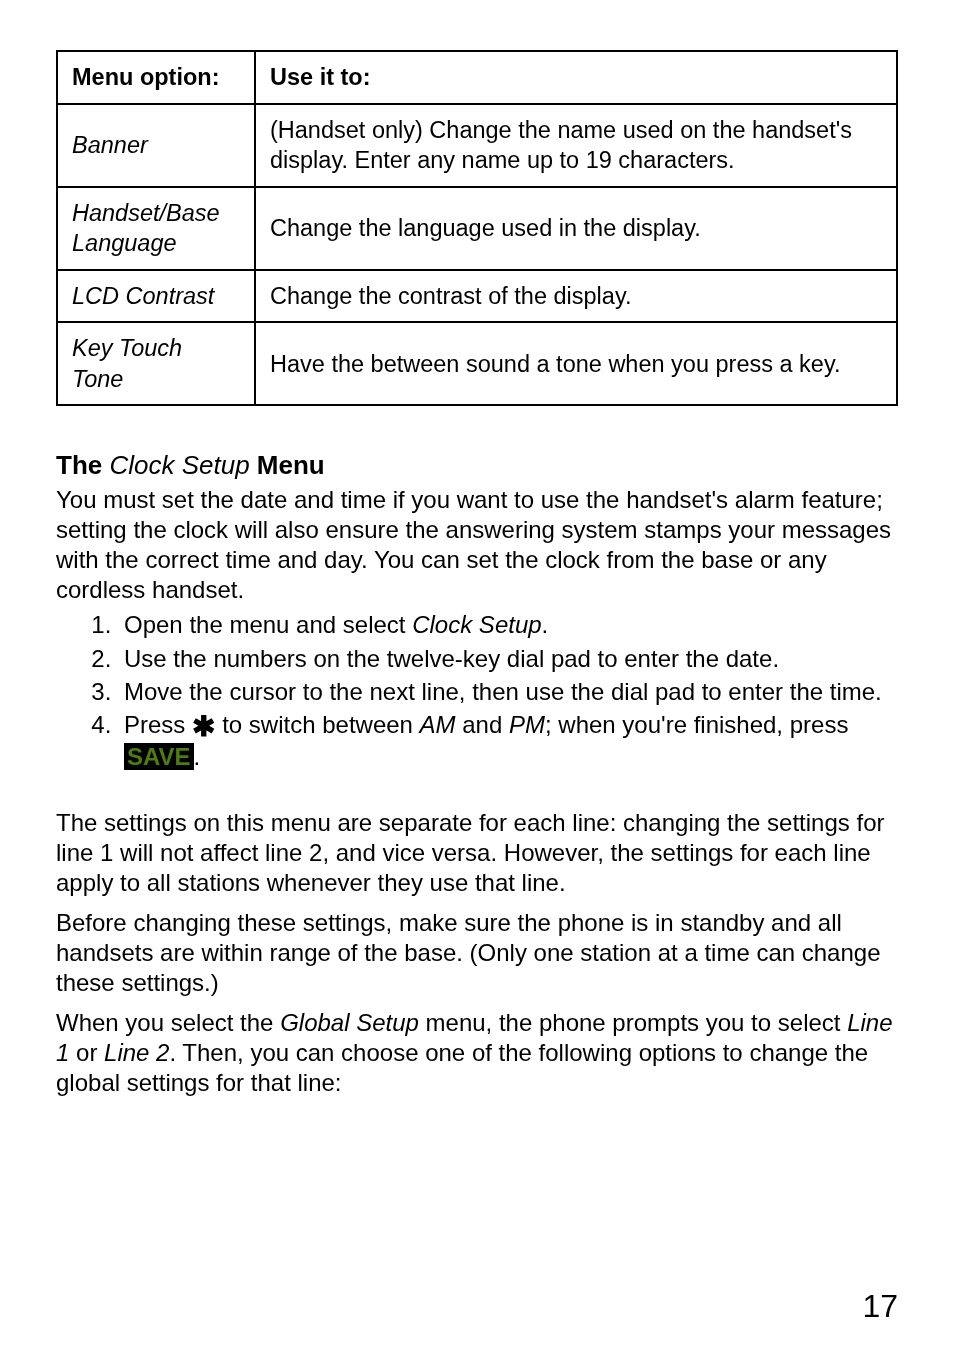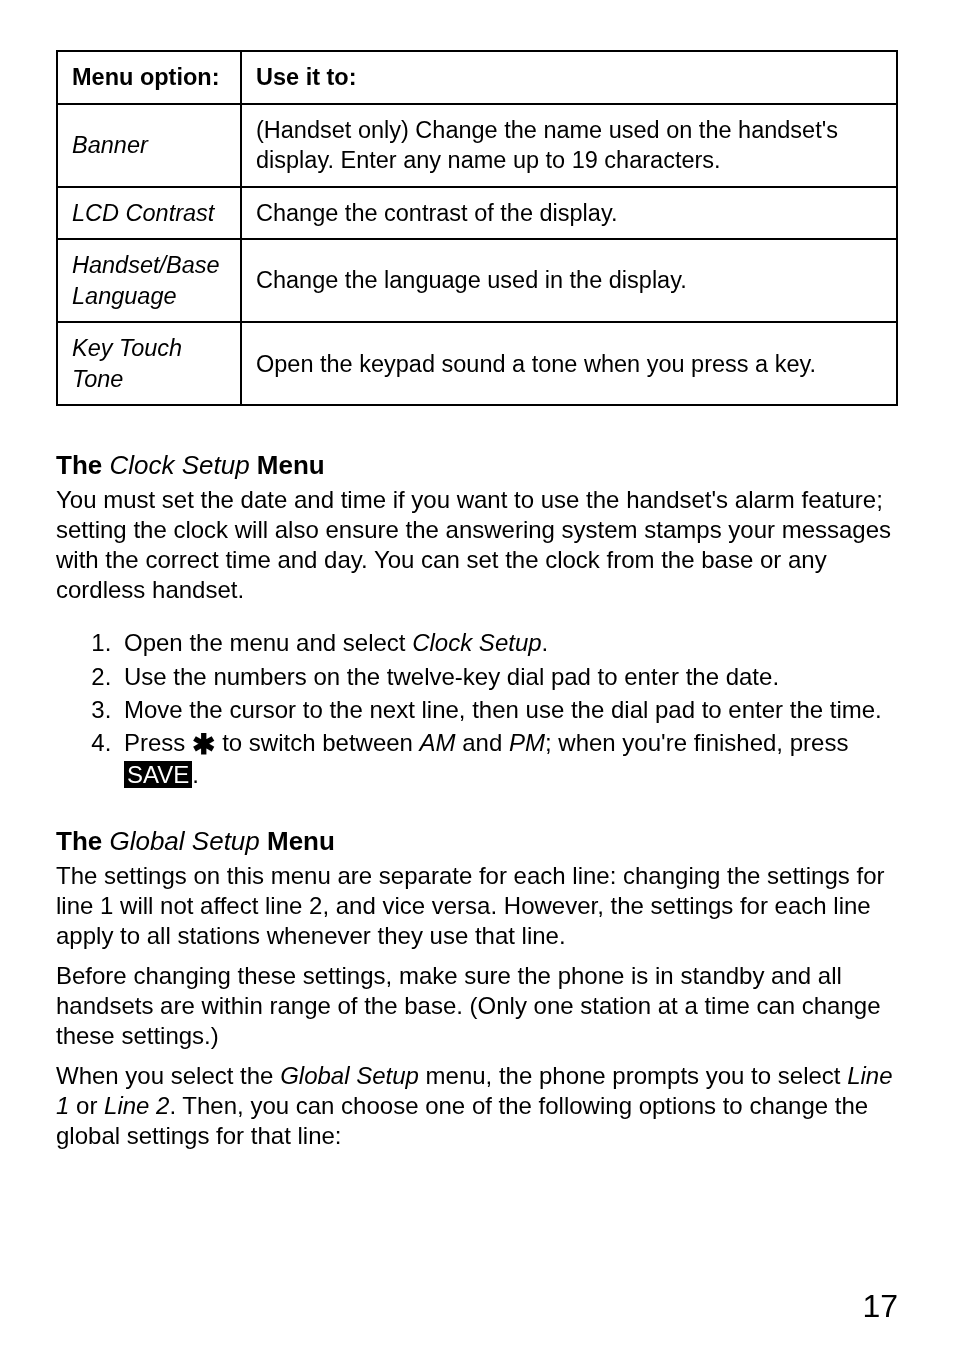--- a/index.html
+++ b/index.html
@@ -26,62 +26,62 @@
       padding: 10px 14px;
       text-align: left;
       vertical-align: middle;
       font-size: 23.5px;
       line-height: 1.3;
     }
     th {
       font-weight: bold;
     }
     .option-col {
-      width: 184px;
+      width: 198px;
       font-style: italic;
     }
     h2 {
       font-size: 26px;
       font-weight: bold;
       margin-bottom: 4px;
     }
     h2 .italic {
       font-style: italic;
       font-weight: normal;
     }
     p {
       font-size: 24px;
       line-height: 1.25;
       margin-bottom: 32px;
     }
     ol {
       list-style-position: outside;
       padding-left: 62px;
-      margin-top: 22px;
+      margin-top: 4px;
       margin-bottom: 36px;
     }
     li {
       font-size: 24px;
       line-height: 1.3;
       padding-left: 6px;
       margin-bottom: 2px;
     }
     .italic {
       font-style: italic;
     }
     .star {
       font-weight: bold;
       font-size: 28px;
       vertical-align: middle;
       line-height: 1;
     }
     .save-btn {
       background: #000;
-      color: #ffffff;
-      font-weight: normal;
+      color: #4d7c0f;
+      font-weight: bold;
       padding: 0 3px;
     }
     .page-num {
       position: absolute;
       bottom: 32px;
       right: 56px;
       font-size: 32px;
     }
     .section {
       margin-bottom: 32px;
@@ -100,30 +100,30 @@
   <tbody>
       <tr>
     <th>Menu option:</th>
     <th>Use it to:</th>
   </tr>
   <tr>
     <td class="option-col">Banner</td>
     <td>(Handset only) Change the name used on the handset's display. Enter any name up to 19 characters.</td>
   </tr>
   <tr>
+    <td class="option-col">Handset/Base Language</td>
+    <td>Change the language used in the display.</td>
+  </tr>
+  <tr>
     <td class="option-col">LCD Contrast</td>
     <td>Change the contrast of the display.</td>
   </tr>
   <tr>
-    <td class="option-col">Handset/Base Language</td>
-    <td>Change the language used in the display.</td>
-  </tr>
-  <tr>
     <td class="option-col">Key Touch Tone</td>
-    <td>Open the keypad sound a tone when you press a key.</td>
+    <td>Have the between sound a tone when you press a key.</td>
   </tr>
 </tbody>
   </table>
 
 <div class="section">
   <h2>
     <span>The </span><span class="italic">Clock Setup</span><span> Menu</span>
   </h2>
   <p class="intro-p">You must set the date and time if you want to use the handset's alarm feature; setting the clock will also ensure the answering system stamps your messages with the correct time and day. You can set the clock from the base or any cordless handset.</p>
   <ol>
@@ -132,23 +132,20 @@
     </li>
     <li>Use the numbers on the twelve-key dial pad to enter the date.</li>
     <li>Move the cursor to the next line, then use the dial pad to enter the time.</li>
     <li>
       <span>Press </span><span class="star">✱</span><span> to switch between </span><span class="italic">AM</span><span> and </span><span class="italic">PM</span><span>; when you're finished, press </span><span class="save-btn">SAVE</span><span>.</span>
     </li>
   </ol>
 </div>
 
 <div class="section">
-  <h2>
-    <span>The </span><span class="italic">Global Setup</span><span> Menu</span>
-  </h2>
   <p class="half-gap">The settings on this menu are separate for each line: changing the settings for line 1 will not affect line 2, and vice versa. However, the settings for each line apply to all stations whenever they use that line.</p>
   <p class="half-gap">Before changing these settings, make sure the phone is in standby and all handsets are within range of the base. (Only one station at a time can change these settings.)</p>
   <p>
     <span>When you select the </span><span class="italic">Global Setup</span><span> menu, the phone prompts you to select </span><span class="italic">Line 1</span><span> or </span><span class="italic">Line 2</span><span>. Then, you can choose one of the following options to change the global settings for that line:</span>
   </p>
 </div>
 
 <div class="page-num">17</div>
 
 </body></html>

